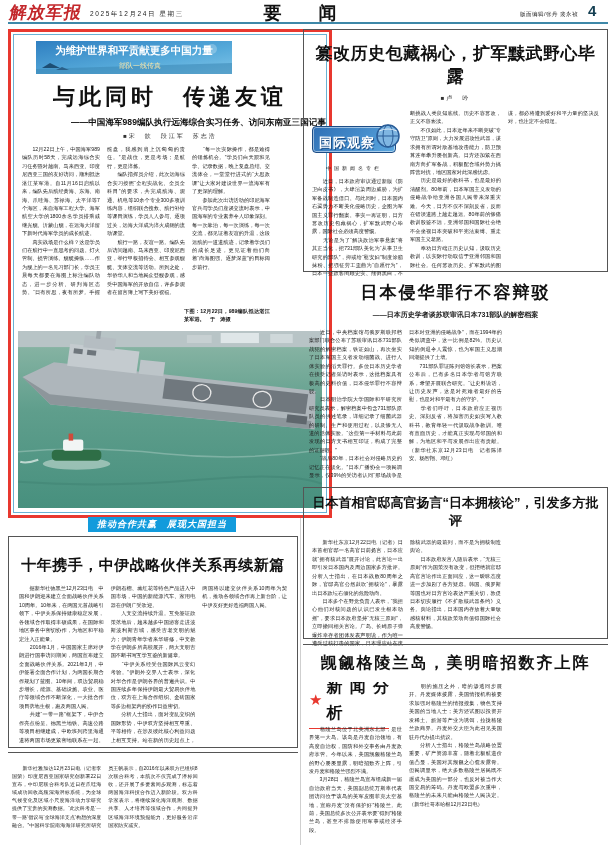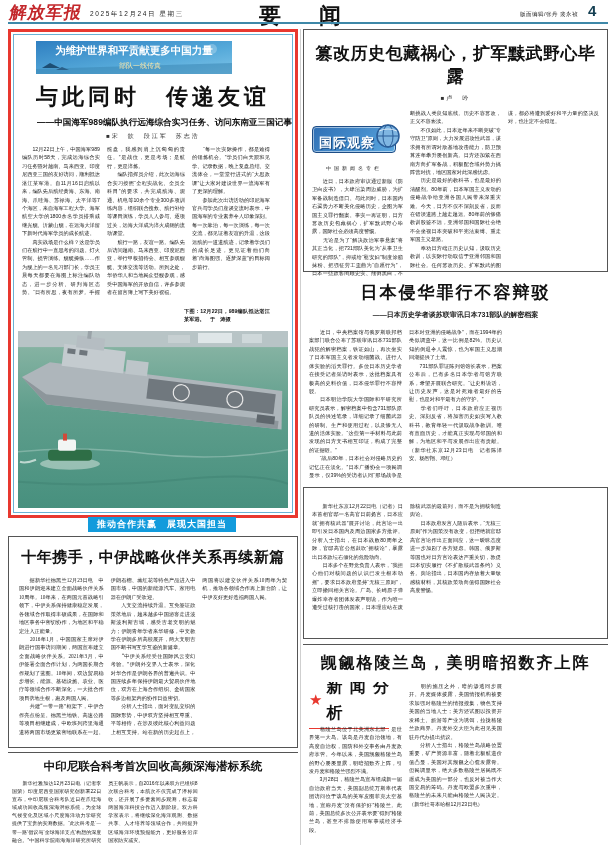--- a/index.html
+++ b/index.html
@@ -10,29 +10,29 @@
     overflow:hidden; margin:0 auto;
   }
   .abs { position:absolute; }
 
   
   .masthead { left:10px; top:1px; font-size:17px; font-weight:bold;
     color:#c3272b; transform:skewX(-10deg); letter-spacing:1px;
     font-family:"Liberation Serif", serif; }
   .date-line { left:90px; top:10px; font-size:6.5px; letter-spacing:1.6px; color:#222; }
   .section-title { left:0; top:1px; width:616px; text-align:center;
-    font-size:22px; font-weight:bold; color:#111; letter-spacing:16px; }
+    font-size:18px; font-weight:bold; color:#111; letter-spacing:16px; }
   .editor-note { left:460px; top:11px; width:118px; text-align:right;
     font-size:5.5px; color:#222; letter-spacing:0.5px; }
   .page-num { left:588px; top:2px; font-size:15px; font-weight:bold; color:#143f52; }
   .head-rule { left:8px; top:22px; width:600px; height:2px; background:#3e88a8; }
   .v-divider { left:300px; top:29px; width:1px; height:816px; background:#cfcfcf; }
 
   
-  .lead-box { left:8px; top:29px; width:290px; height:489px;
+  .lead-box { left:8px; top:29px; width:324px; height:489px;
     border:3px solid #e8382f; background:#fff; }
   .lead-inner { position:absolute; left:2px; top:2px; right:2px; bottom:2px;
     border:1px solid #6ab2d4; overflow:hidden; }
   .lead-banner { left:22px; top:6px; width:196px; height:33px; }
   .lead-headline { left:0; top:47px; width:100%; text-align:center;
     font-size:22px; font-weight:bold; color:#111; letter-spacing:4px; }
   .lead-subtitle { left:0; top:82px; width:100%; text-align:right;
     font-size:8.6px; font-weight:bold; color:#111; }
   .lead-byline { left:0; top:97px; width:100%; text-align:center;
     font-size:6px; color:#333; letter-spacing:2px; }
@@ -43,25 +43,25 @@
 
   .body-text {
     font-size:5.2px; line-height:1.62; color:#222; text-align:justify;
     column-count:3; column-gap:7px; column-fill:auto; overflow:hidden;
     white-space:pre-line;
   }
 
   
   .strap { left:88px; top:517px; width:148px; height:15px; background:#129bdc;
     color:#fff; font-size:9px; font-weight:bold; text-align:center;
-    line-height:15px; letter-spacing:1px; }
+    line-height:15px; letter-spacing:1px;font-style:italic; }
 
   
   .l-art2 { left:8px; top:536px; width:290px; height:212px;
-    border:1px solid #555; padding:8px 10px;font-family:Liberation Serif, serif; }
+    border:1px solid #555; padding:16px 10px; }
   .l-art2 .hl { text-align:center; font-size:15px; font-weight:bold; color:#111;
     margin-top:3px; letter-spacing:0.5px; }
   .l-art2 .bd { margin-top:9px; height:168px; }
 
   
   .l-art3 { left:8px; top:752px; width:290px; height:95px;
     border-top:1px solid #555; padding:6px 4px 0 4px; }
   .l-art3 .hl { text-align:center; font-size:11.5px; font-weight:bold; color:#111; }
   .l-art3 .bd { margin-top:5px; height:66px; font-size:5px; }
 
@@ -211,21 +211,20 @@
     <div class="hl">十年携手，中伊战略伙伴关系再续新篇</div>
     <div class="bd body-text">　　据新华社德黑兰12月23日电　中国和伊朗迎来建立全面战略伙伴关系10周年。10年来，在两国元首战略引领下，中伊关系保持健康稳定发展，各领域合作取得丰硕成果，在国际和地区事务中密切协作，为地区和平稳定注入正能量。
 　　2016年1月，中国国家主席对伊朗进行国事访问期间，两国宣布建立全面战略伙伴关系。2021年3月，中伊签署全面合作计划，为两国长期合作规划了蓝图。10年间，双边贸易稳步增长，能源、基础设施、农业、医疗等领域合作不断深化，一大批合作项目落地生根，惠及两国人民。
 　　共建“一带一路”框架下，中伊合作亮点纷呈。德黑兰地铁、高速公路等项目相继建成，中欧班列跨里海通道将两国市场更紧密地联系在一起。伊朗石榴、藏红花等特色产品进入中国市场，中国的新能源汽车、家用电器在伊朗广受欢迎。
 　　人文交流持续升温。互免签证政策落地后，越来越多中国游客走进波斯波利斯古城，感受古老文明的魅力；伊朗青年学者来华研修，中文教学在伊朗多所高校展开，两大文明古国不断书写互学互鉴的新篇章。
 　　“中伊关系经受住国际风云变幻考验。”伊朗外交界人士表示，深化对华合作是伊朗各界的普遍共识。中国连续多年保持伊朗最大贸易伙伴地位，双方在上海合作组织、金砖国家等多边框架内的协作日益密切。
 　　分析人士指出，面对变乱交织的国际形势，中伊双方坚持相互尊重、平等相待，在涉及彼此核心利益问题上相互支持。站在新的历史起点上，两国将以建交伙伴关系10周年为契机，推动各领域合作再上新台阶，让中伊友好更好造福两国人民。</div>
   </div>
 
   <div class="abs l-art3">
-    <div class="hl">中印尼联合科考首次回收高频深海潜标系统</div>
     <div class="bd body-text">　　新华社雅加达12月23日电（记者李国荣）印度尼西亚国家研究创新署22日宣布，中印尼联合科考队近日在爪哇海域成功回收高频深海潜标系统，为全球气候变化及区域小尺度海洋动力学研究提供了宝贵的实测数据。“此次科考是‘一带一路’倡议与‘全球海洋支点’构想的深度融合。”中国科学院南海海洋研究所研究员王帆表示，自2016年以来双方已组织8次联合科考，本航次不仅完成了潜标回收，还开展了多要素同步观测，标志着两国海洋科技合作迈入新阶段。双方科学家表示，将继续深化海洋观测、数据共享、人才培养等领域合作，共同提升区域海洋环境预报能力，更好服务沿岸国家防灾减灾。</div>
   </div>
 
   <div class="abs r-art1">
     <div class="hl">篡改历史包藏祸心，扩军黩武野心毕露</div>
     <div class="by">■卢　吟</div>
     <div class="bd body-text">
       <span style="display:block"><span class="badge-io" style="display:block">
         <span class="plate" style="display:block">
           <span>国际观察</span>
@@ -250,20 +249,21 @@
     <div class="hl">日本侵华罪行不容辩驳</div>
     <div class="sub">——日本历史学者谈苏联审讯日本731部队的解密档案</div>
     <div class="bd body-text">　　近日，中央档案馆与俄罗斯联邦档案部门联合公布了苏联审讯日本731部队战犯的解密档案，铁证如山，再次坐实了日本军国主义者发动细菌战、进行人体实验的滔天罪行。多位日本历史学者在接受记者采访时表示，这批档案具有极高的史料价值，日本侵华罪行不容辩驳。
 　　日本明治学院大学国际和平研究所研究员表示，解密档案中包含731部队原队员的供述笔录，详细记录了细菌武器的研制、生产和使用过程，以及惨无人道的活体实验。“这些第一手材料与此前发现的日方文书相互印证，构成了完整的证据链。”
 　　“战后80年，日本社会对侵略历史的记忆正在淡化。”日本广播协会一项民调显示，仅39%的受访者认同“那场战争是日本对亚洲的侵略战争”，而在1994年的类似调查中，这一比例是82%。历史认知的倒退令人震惊，也为军国主义思潮回潮提供了土壤。
 　　731部队罪证陈列馆馆长表示，档案公布后，已有多名日本学者与馆方联系，希望开展联合研究。“让史料说话，让历史发声，这是对死难者最好的告慰，也是对和平最有力的守护。”
 　　学者们呼吁，日本政府应正视历史、深刻反省，将加害历史如实写入教科书，教育年轻一代汲取战争教训。唯有直面历史，才能真正实现与邻国的和解，为地区和平与发展作出应有贡献。（新华社东京12月23日电　记者陈泽安、杨智翔、邓红）</div>
   </div>
 
   <div class="abs r-art3">
+    <div class="hl">日本首相官邸高官扬言“日本拥核论”，引发多方批评</div>
     <div class="bd body-text">　　新华社东京12月22日电（记者）日本首相官邸一名高官日前扬言，日本应就“拥有核武器”展开讨论，此言论一出即引发日本国内及周边国家多方批评。分析人士指出，在日本战败80周年之际，官邸高官公然鼓吹“拥核论”，暴露出日本政坛右倾化的危险动向。
 　　日本多个在野党负责人表示，“我担心他们对核问题的认识已发生根本动摇”，要求日本政府坚持“无核三原则”，立即撤回相关言论。广岛、长崎原子弹爆炸幸存者团体发表声明说，作为唯一遭受过核打击的国家，日本理应站在废除核武器的最前列，而不是为拥核制造舆论。
 　　日本政府发言人随后表示，“无核三原则”作为国策没有改变，但拒绝就官邸高官言论作出正面回应，这一暧昧态度进一步加剧了各方疑虑。韩国、俄罗斯等国也对日方言论表达严重关切，敦促日本切实履行《不扩散核武器条约》义务。舆论指出，日本国内存放着大量敏感核材料，其核政策动向值得国际社会高度警惕。</div>
   </div>
 
   <div class="abs r-art4">
     <div class="hl">觊觎格陵兰岛，美明暗招数齐上阵</div>
     <div class="bd body-text">
       <span class="badge-na" style="display:flex">
         <span class="badge-na-wrap" style="display:flex; align-items:center;">

